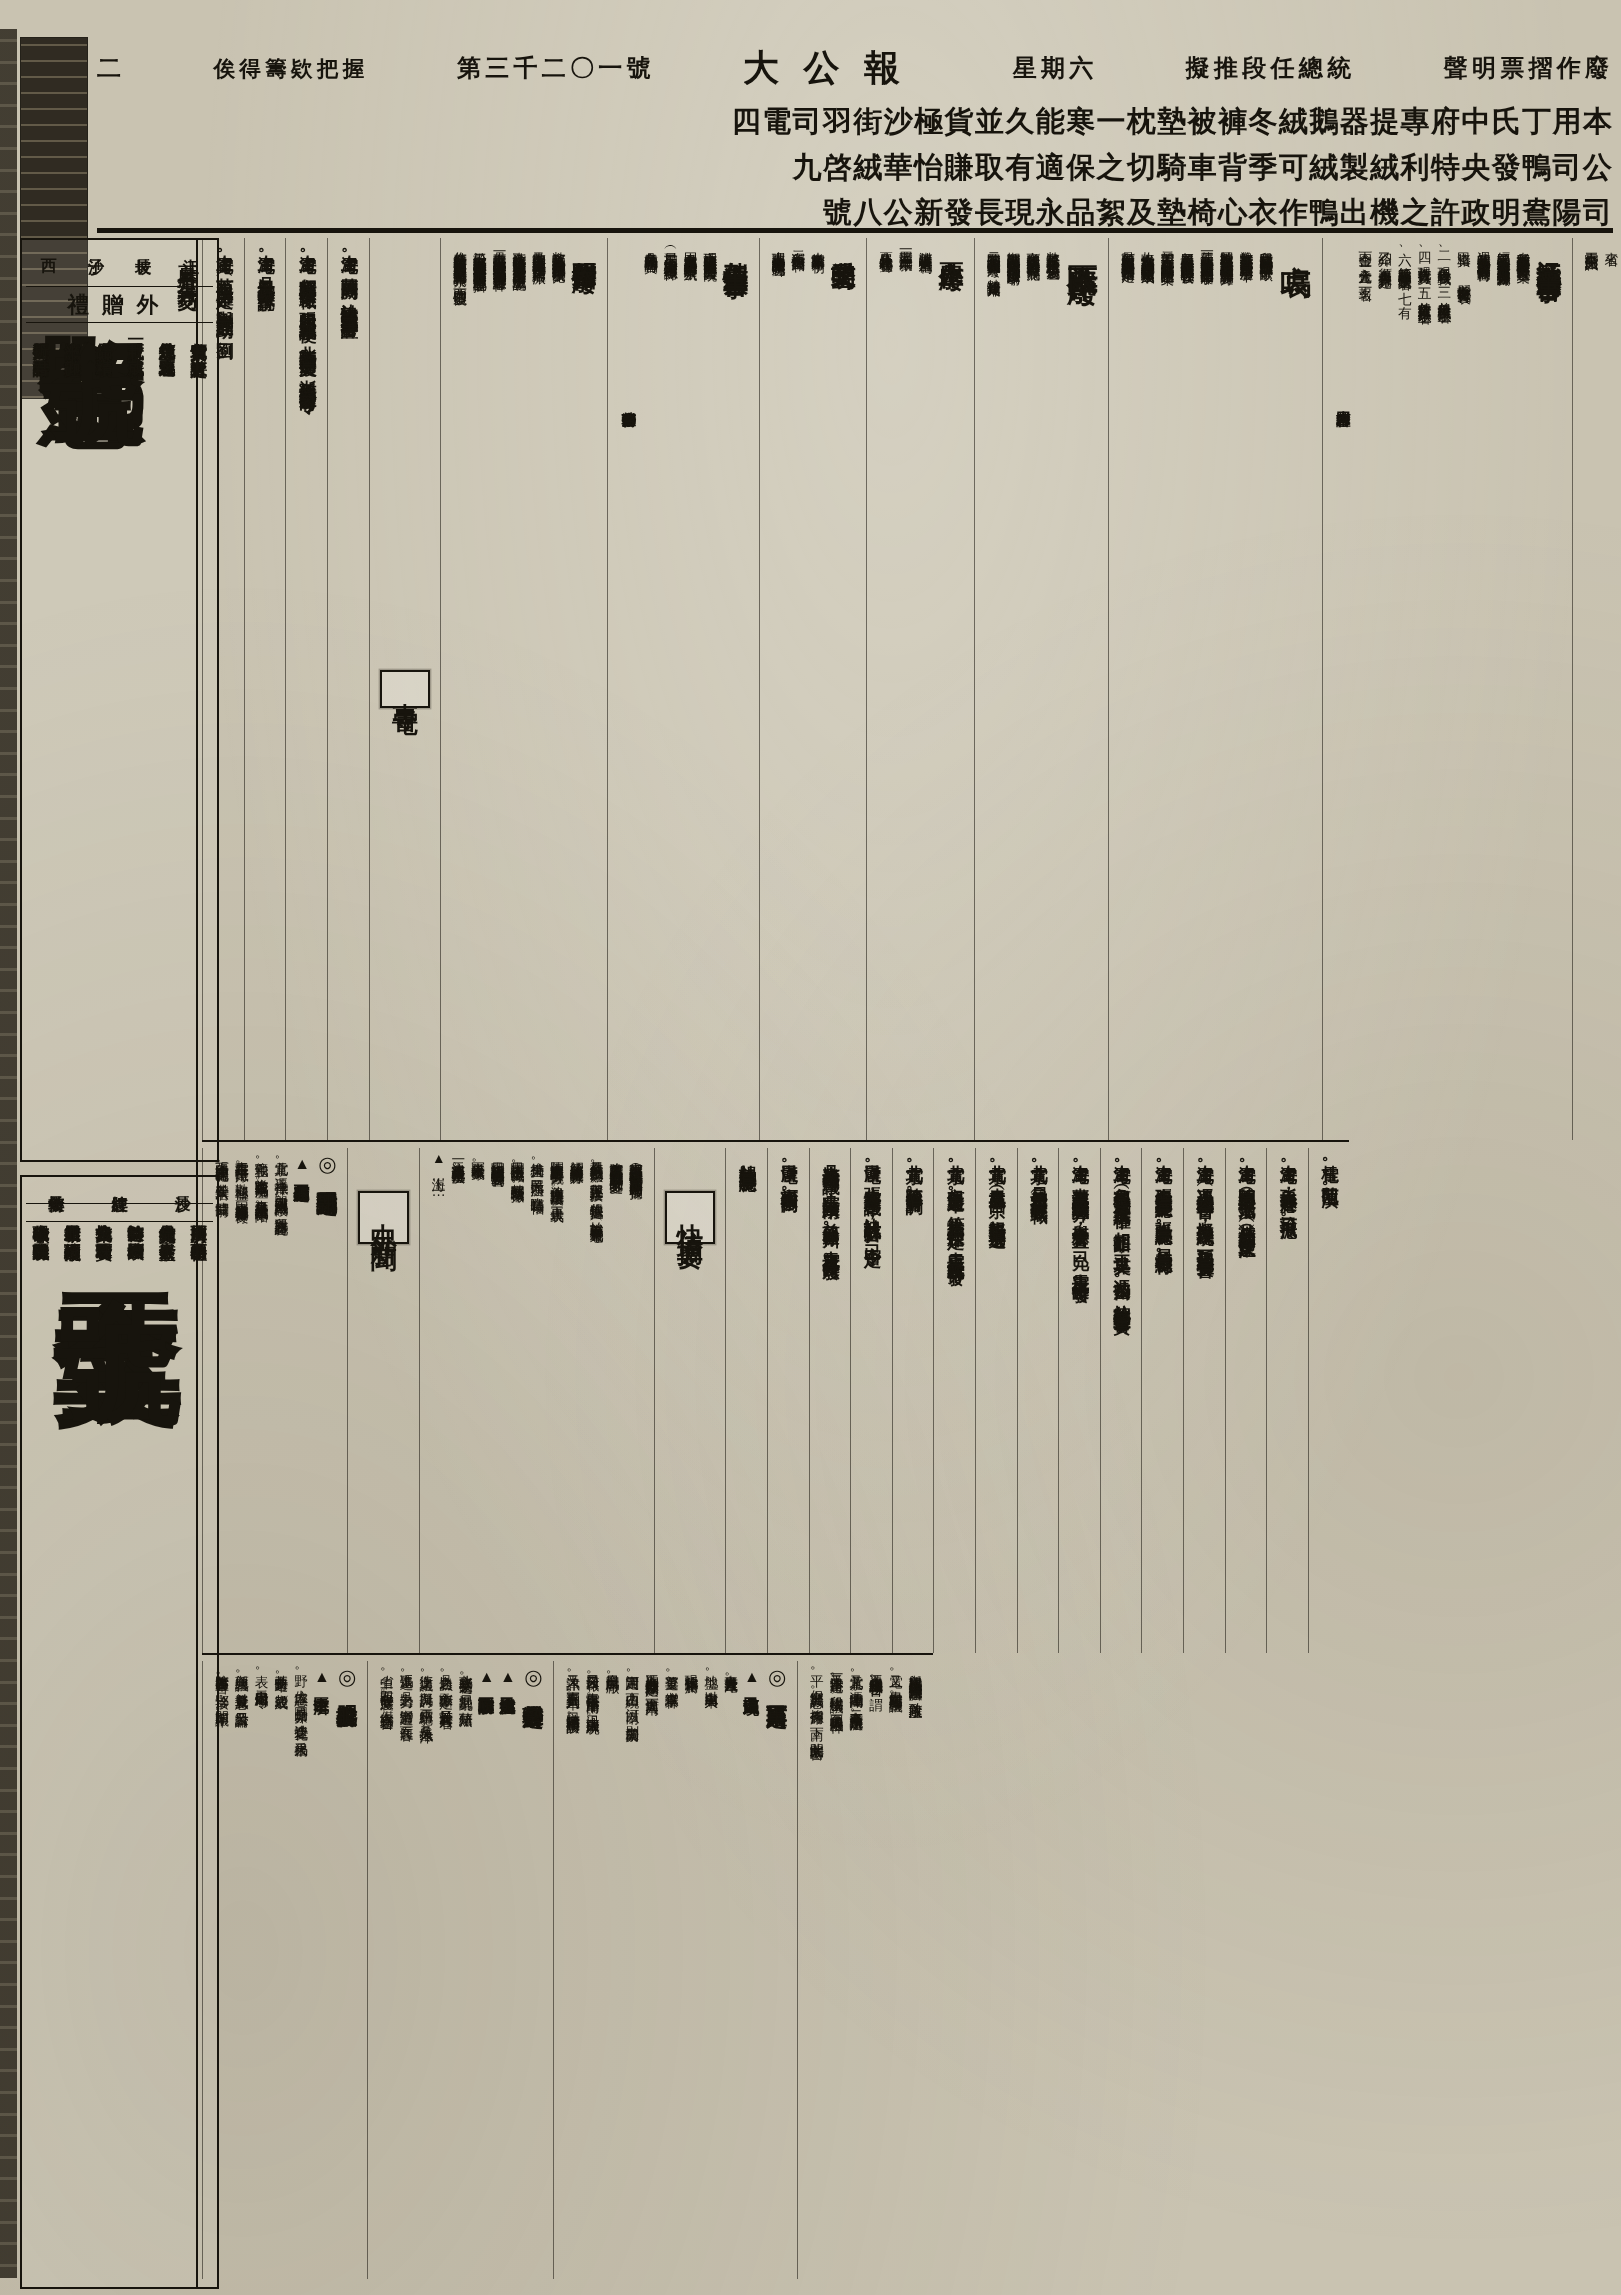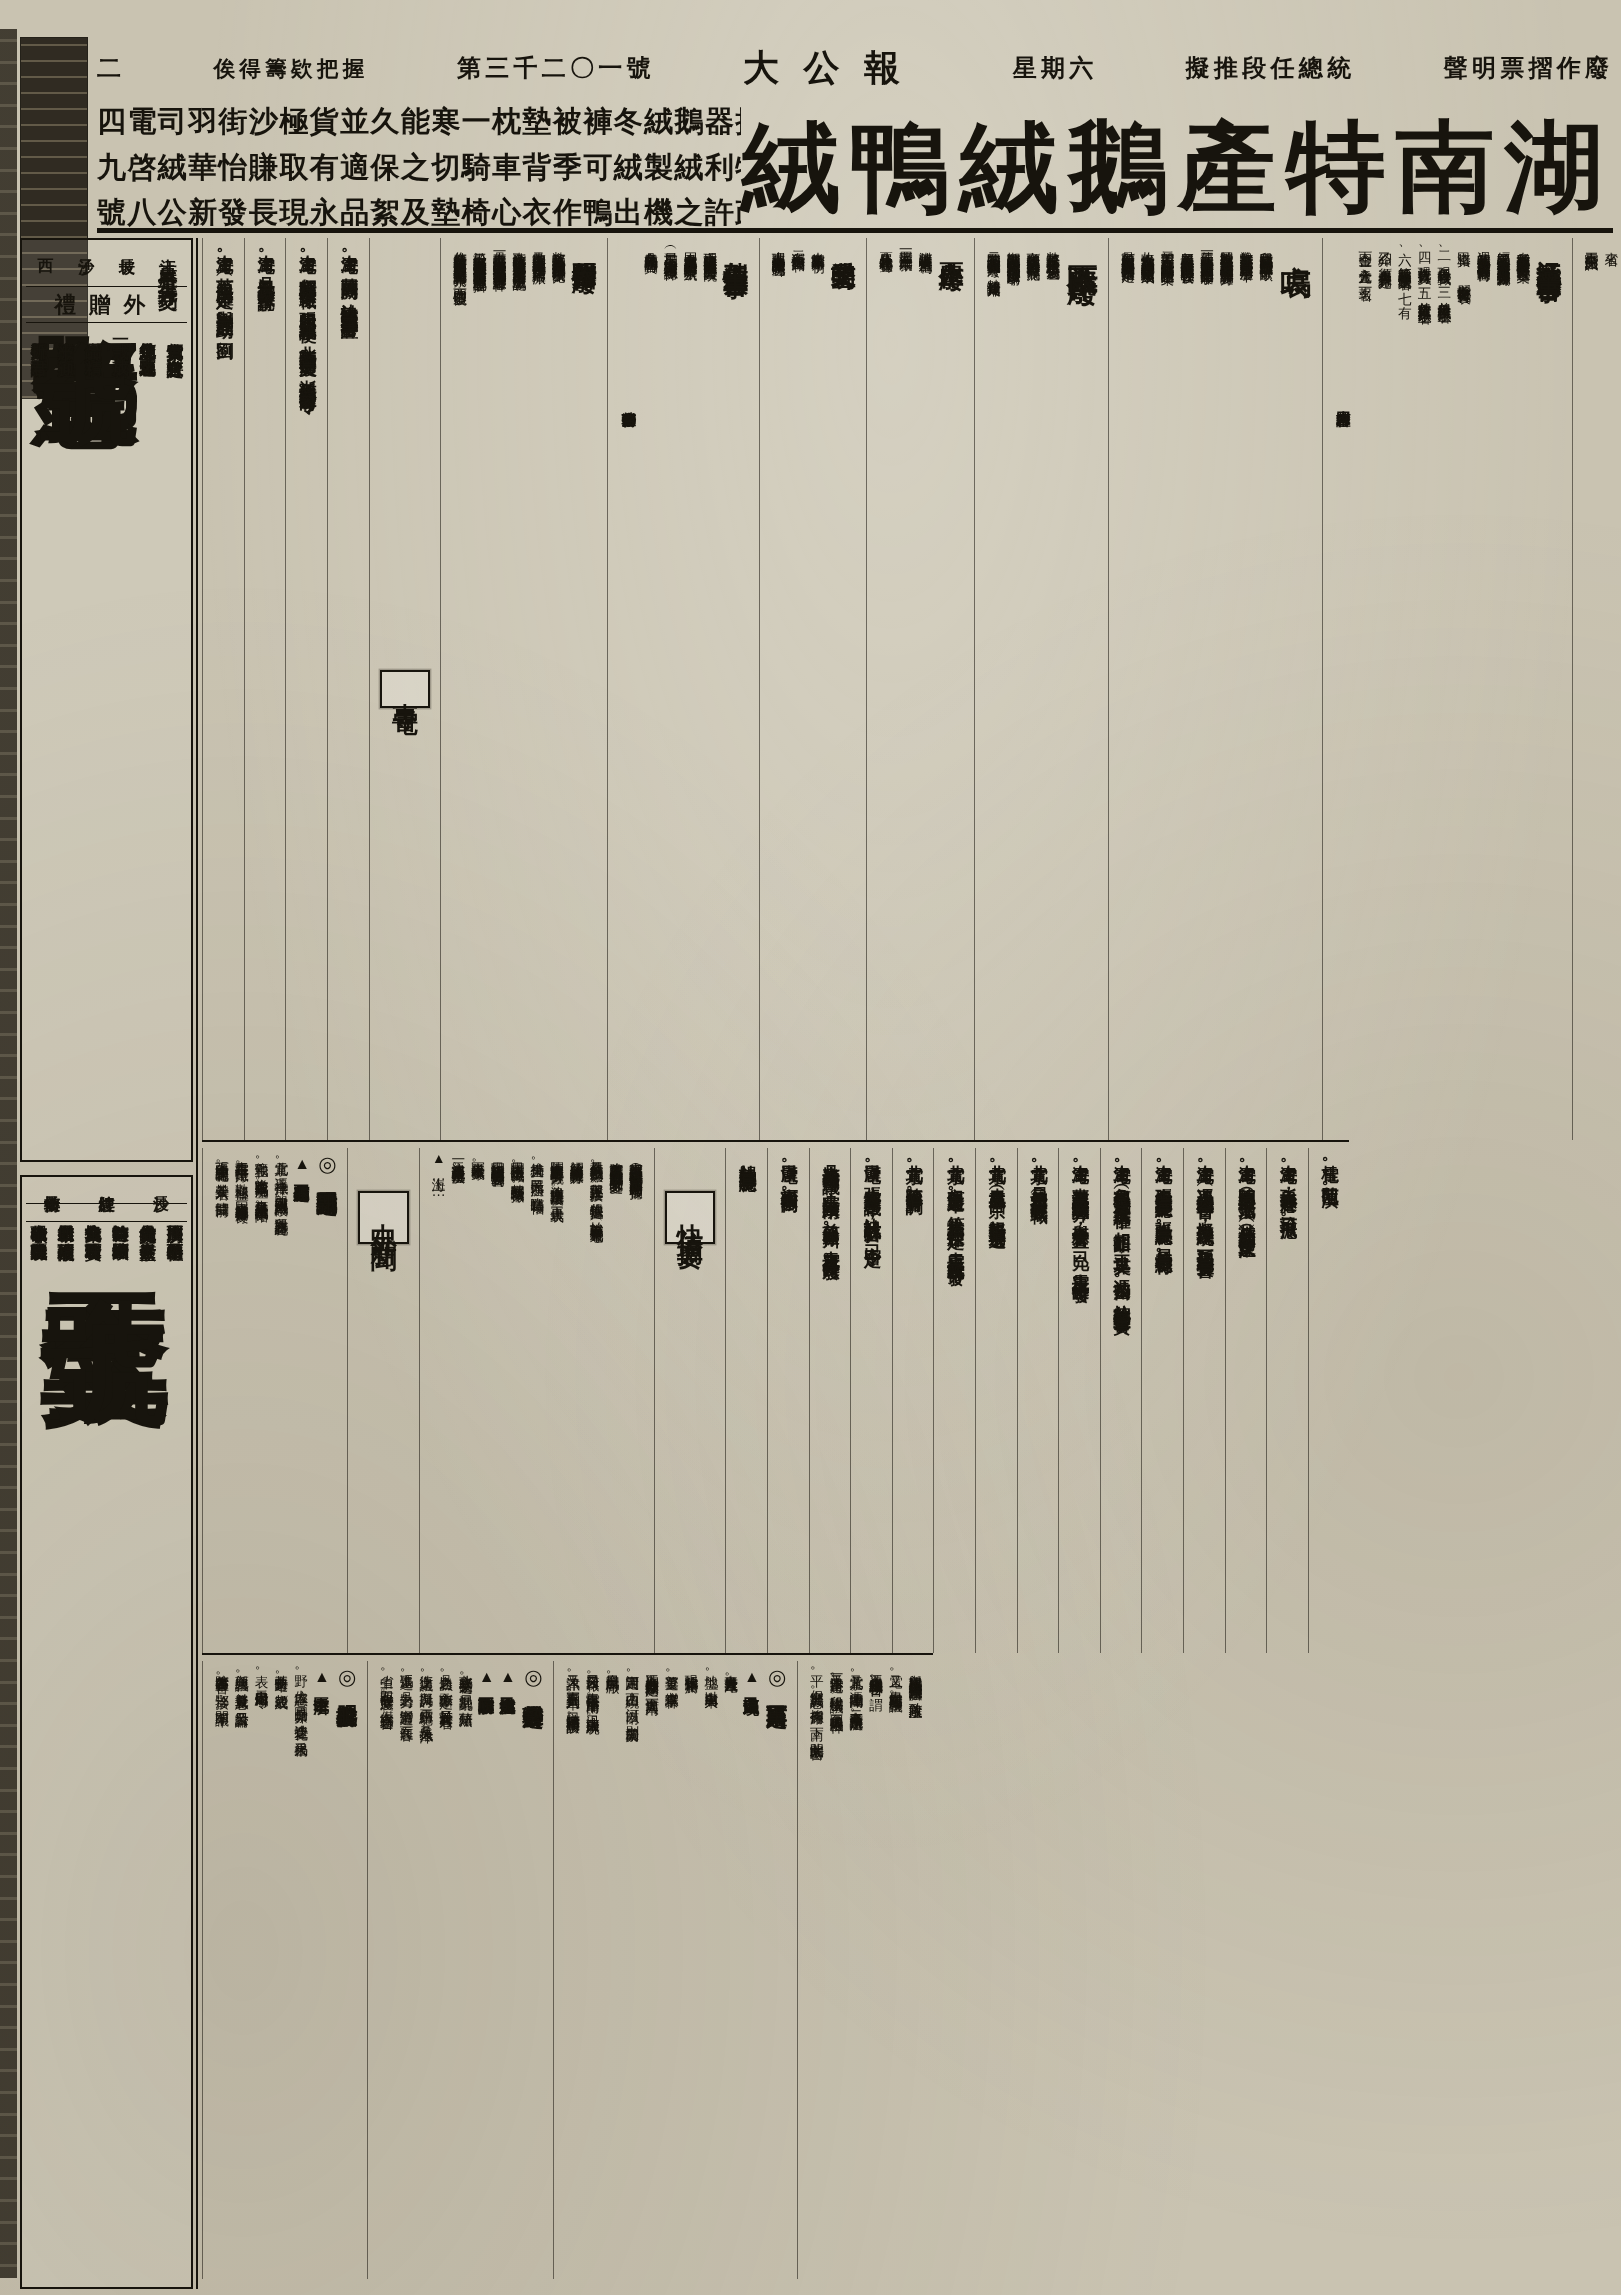--- a/index.html
+++ b/index.html
@@ -28,21 +28,21 @@
   .hitem.masthead{font-size:36px;letter-spacing:24.5px;font-weight:bold;}
   .hitem.small{font-size:21.6px;}
   
   #banner{position:absolute;left:97px;top:107px;right:8.6px;height:121px;
     border-bottom:5px solid #17140d;display:flex;flex-direction:row-reverse;align-items:center;}
   #banner-title{font-size:99px;font-weight:bold;letter-spacing:10px;white-space:nowrap;line-height:1;
     font-family:"Liberation Serif","DejaVu Serif",serif;}
   #banner-lines{flex:1;display:flex;flex-direction:column;justify-content:center;gap:5.8px;overflow:hidden;}
   .banner-line{font-size:29px;font-weight:bold;white-space:nowrap;letter-spacing:1.4px;text-align:right;direction:ltr;}
   
-  #left-ads{position:absolute;left:20px;top:238px;width:173px;bottom:5.8px;display:flex;flex-direction:column;}
+  #left-ads{position:absolute;left:20px;top:238px;width:199px;bottom:5.8px;display:flex;flex-direction:column;}
   .ad{border:2.2px solid #17140d;background:rgba(255,255,250,.10);padding:5.8px 2.9px;box-sizing:border-box;}
   #ad-exijin{height:924px;margin-bottom:13px;}
   #ad-liwenyu{flex:1;}
   .ad-head{display:flex;flex-direction:row-reverse;justify-content:space-around;margin-bottom:4.3px;}
   .ad-head .v{font-size:16px;font-weight:bold;line-height:1.15;}
   .ad-inner{display:flex;flex-direction:row-reverse;justify-content:space-around;height:auto;}
   .ad-date{font-size:19.5px;font-weight:bold;letter-spacing:2.9px;}
   .ad-big{font-size:107px;font-weight:bold;line-height:1.02;letter-spacing:1.4px;
     font-family:"Liberation Serif","DejaVu Serif",serif;}
   .ad-big.huge{font-size:131px;}
@@ -81,21 +81,20 @@
     <div class="hitem ">聲明票摺作廢</div>
     <div class="hitem ">擬推段任總統</div>
     <div class="hitem ">星期六</div>
     <div class="hitem masthead">大公報</div>
     <div class="hitem ">第三千二〇一號</div>
     <div class="hitem small">俟得籌欵把握</div>
     <div class="hitem ">二</div>
   </div>
 
 <div id="banner">
-  <div id="banner-title">絨鴨絨鵝產特南湖</div>
   <div id="banner-lines">
       <div class="banner-line">四電司羽街沙極貨並久能寒一枕墊被褲冬絨鵝器提專府中氏丁用本</div>
       <div class="banner-line">九啓絨華怡賺取有適保之切騎車背季可絨製絨利特央發鴨司公</div>
       <div class="banner-line">號八公新發長現永品絮及墊椅心衣作鴨出機之許政明鴦陽司</div>
     </div>
 </div>
 
 <div id="left-ads">
   <div class="ad" id="ad-exijin">
     <div class="ad-head">

